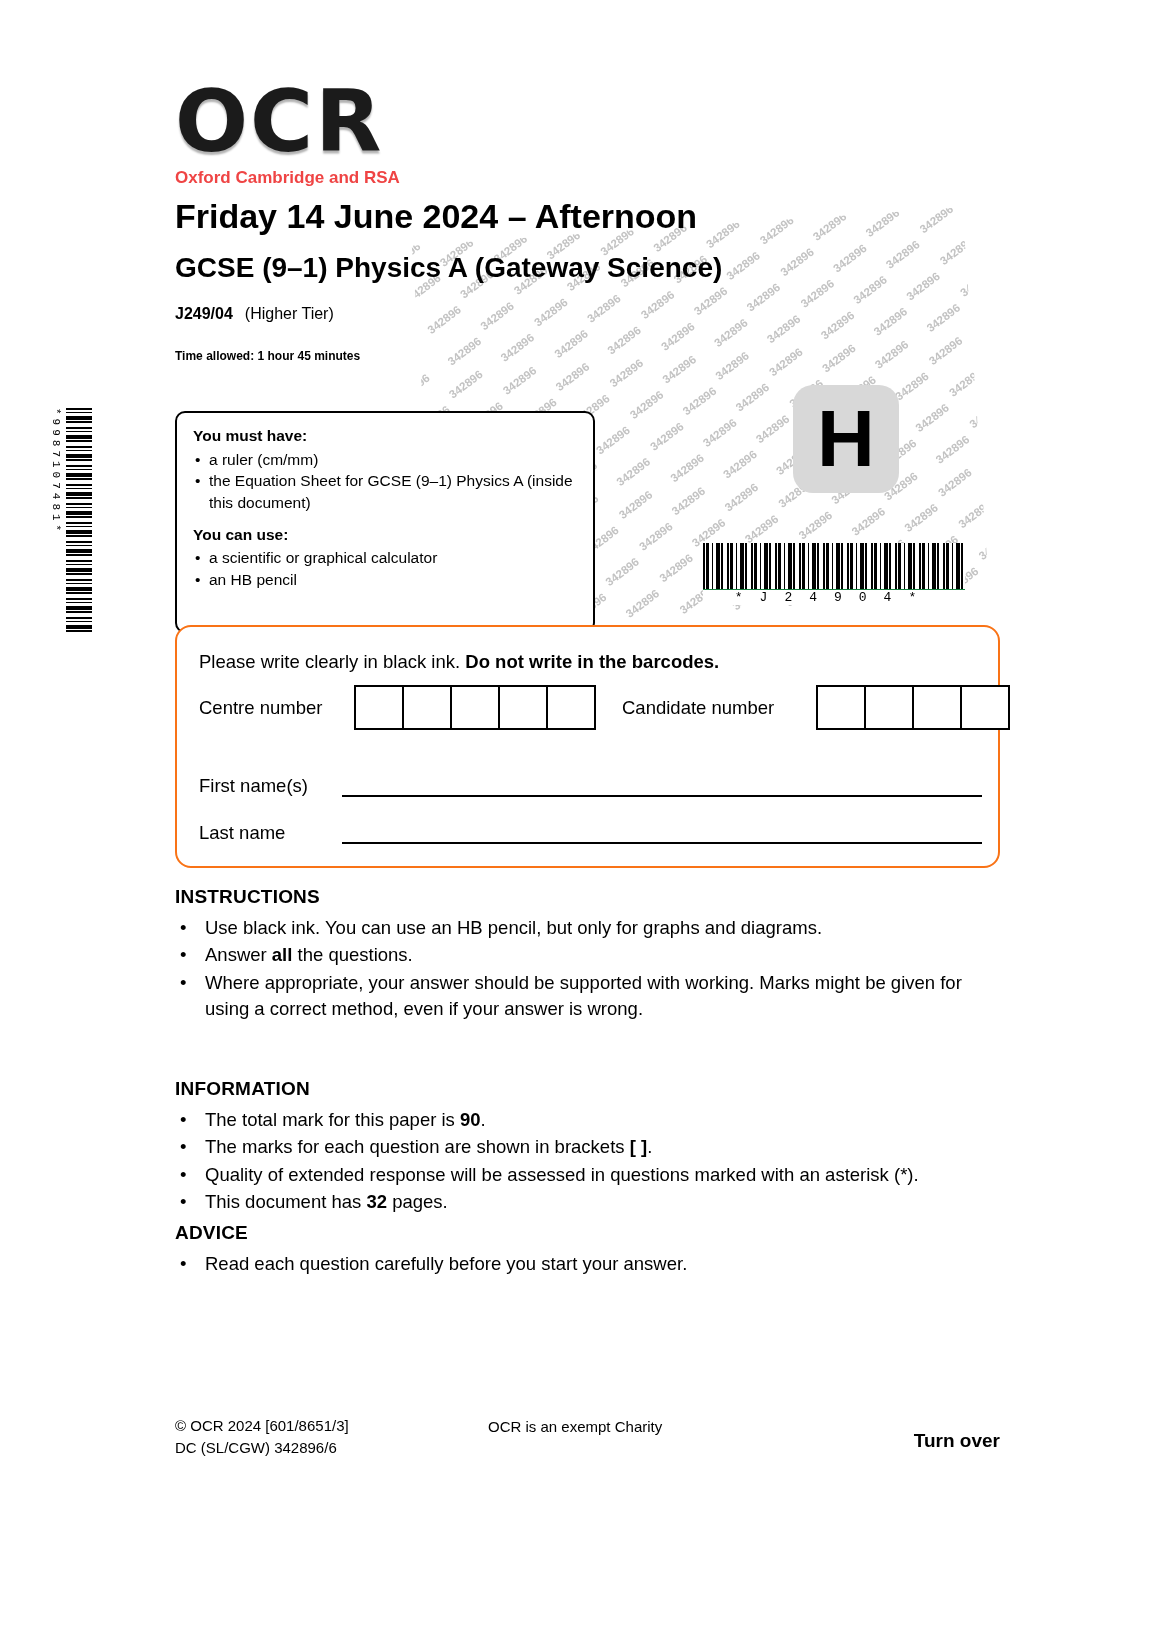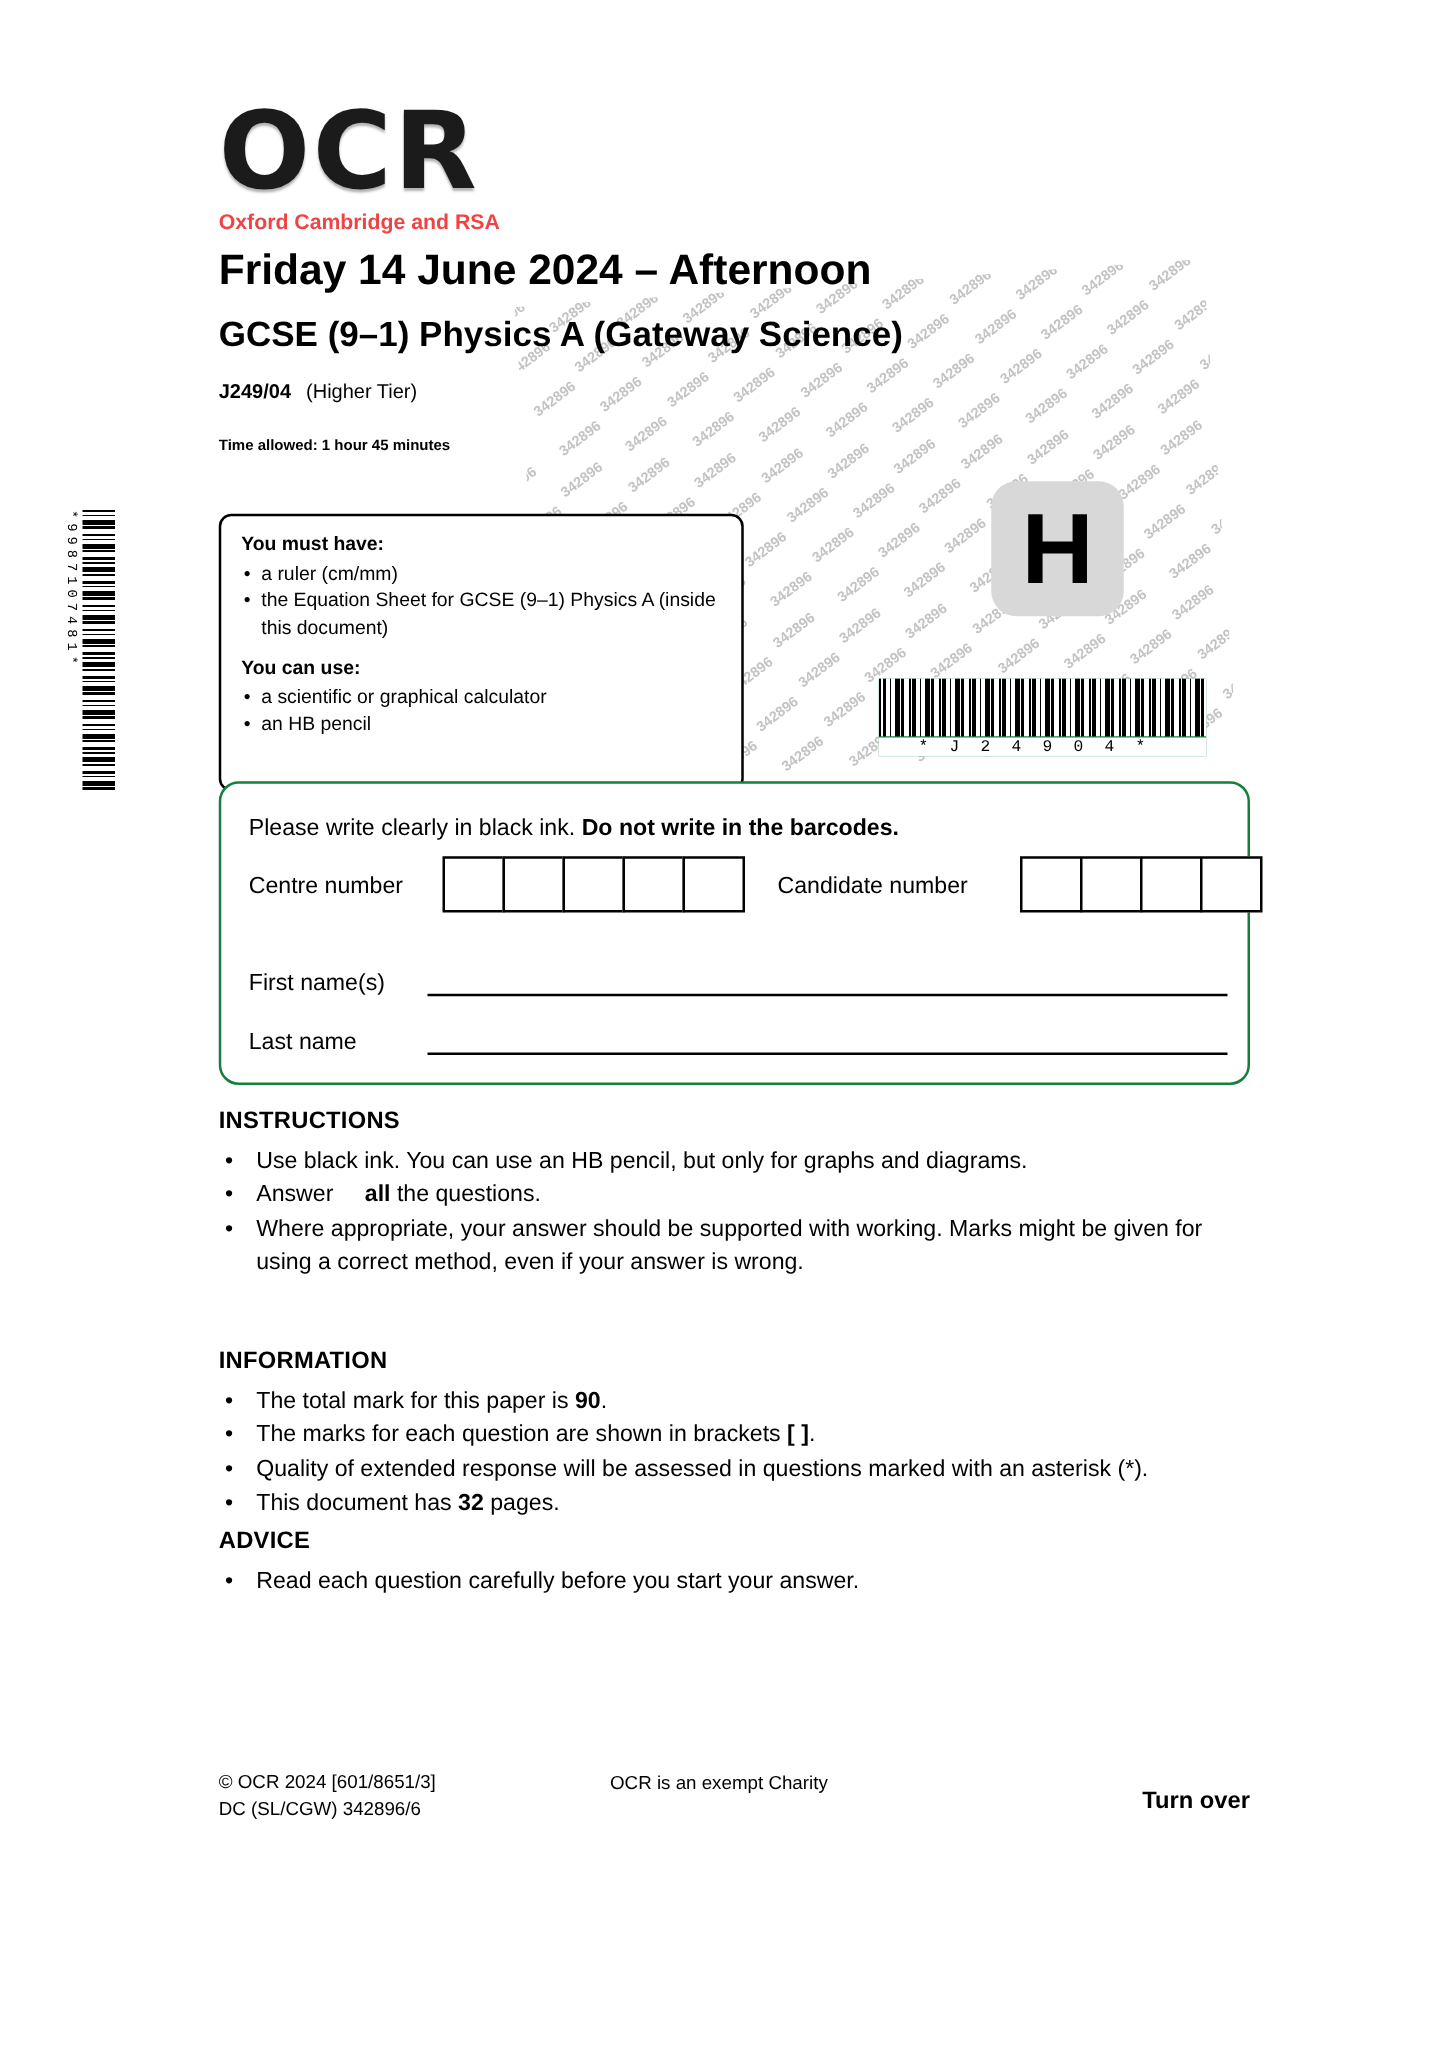--- a/index.html
+++ b/index.html
@@ -50,21 +50,21 @@
   .barcode-right .bc-text{font-family:"Liberation Mono",monospace;font-size:13px;
       letter-spacing:17px;text-align:center;background:#fff;margin-top:1px;white-space:nowrap;}
   .barcode-left{left:50px;top:408px;height:228px;display:flex;z-index:2;}
   .barcode-left .bc-vtext{writing-mode:vertical-rl;font-family:"Liberation Mono",monospace;
       font-size:11px;letter-spacing:4px;margin-right:4px;}
   .barcode-left .vbars{width:26px;height:100%;background:repeating-linear-gradient(180deg,
       #000 0 2px,#fff 2px 4px,#000 4px 5px,#fff 5px 8px,#000 8px 12px,#fff 12px 13px,
       #000 13px 15px,#fff 15px 19px);}
 
   
-  .candidate-box{left:175px;top:625px;width:825px;height:243px;border:2px solid #15803d;
+  .candidate-box{left:175px;top:625px;width:825px;height:243px;border:2px solid #f97316;
                  border-radius:16px;background:#fff;box-sizing:border-box;z-index:2;}
   .ink-line{position:absolute;left:22px;top:24px;font-size:18.5px;}
   .ink-line .bold{font-weight:bold;}
   .numbers-row{position:absolute;left:22px;top:58px;display:flex;align-items:center;gap:12px;}
   .field-label{font-size:18.5px;}
   .label-centre{width:143px;}
   .label-candidate{width:168px;margin-left:14px;}
   .cells{display:flex;}
   .cells.candidate{margin-left:14px;}
   .cell{width:50px;height:45px;border:2px solid #000;background:#fff;box-sizing:border-box;}
@@ -177,21 +177,21 @@
     <div class="name-row row-last">
       <div class="field-label">Last name</div>
       <div class="write-line"></div>
     </div>
   </div>
 
   <div class="abs section sec-instructions">
     <h2>INSTRUCTIONS</h2>
     <ul>
         <li><span>Use black ink. You can use an HB pencil, but only for graphs and diagrams.</span></li>
-        <li><span>Answer </span><span style="font-weight: bold; margin-left: 20px;">all</span><span> the questions.</span></li>
+        <li><span>Answer </span><span style="font-weight: bold;">all</span><span> the questions.</span></li>
         <li><span>Where appropriate, your answer should be supported with working. Marks might be given for using a correct method, even if your answer is wrong.</span></li>
       </ul>
   </div>
 
   <div class="abs section sec-information">
     <h2>INFORMATION</h2>
     <ul>
         <li><span>The total mark for this paper is </span><span style="font-weight: bold;">90</span><span>.</span></li>
         <li><span>The marks for each question are shown in brackets </span><span style="font-weight: bold;">[ ]</span><span>.</span></li>
         <li><span>Quality of extended response will be assessed in questions marked with an asterisk (*).</span></li>

